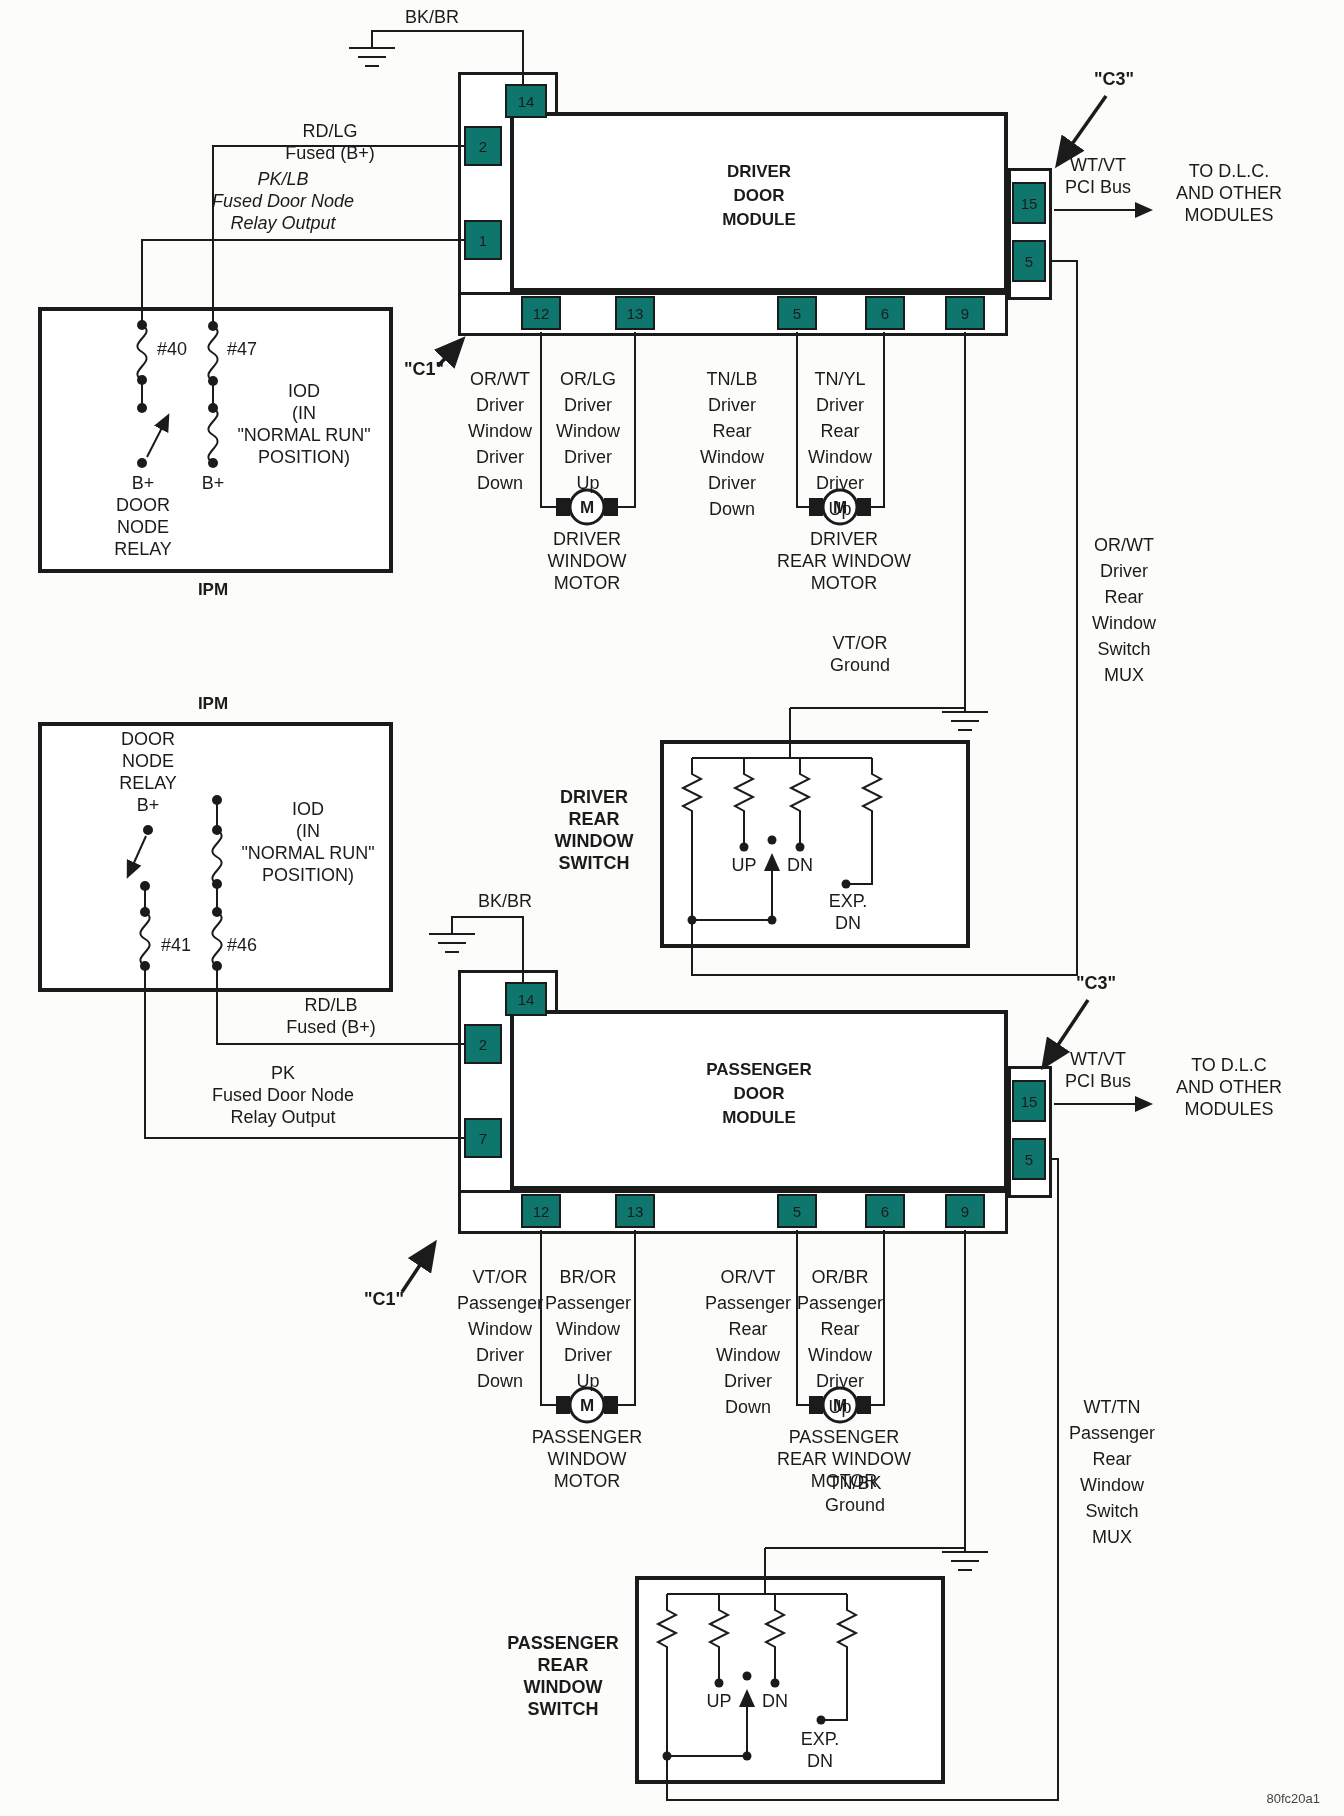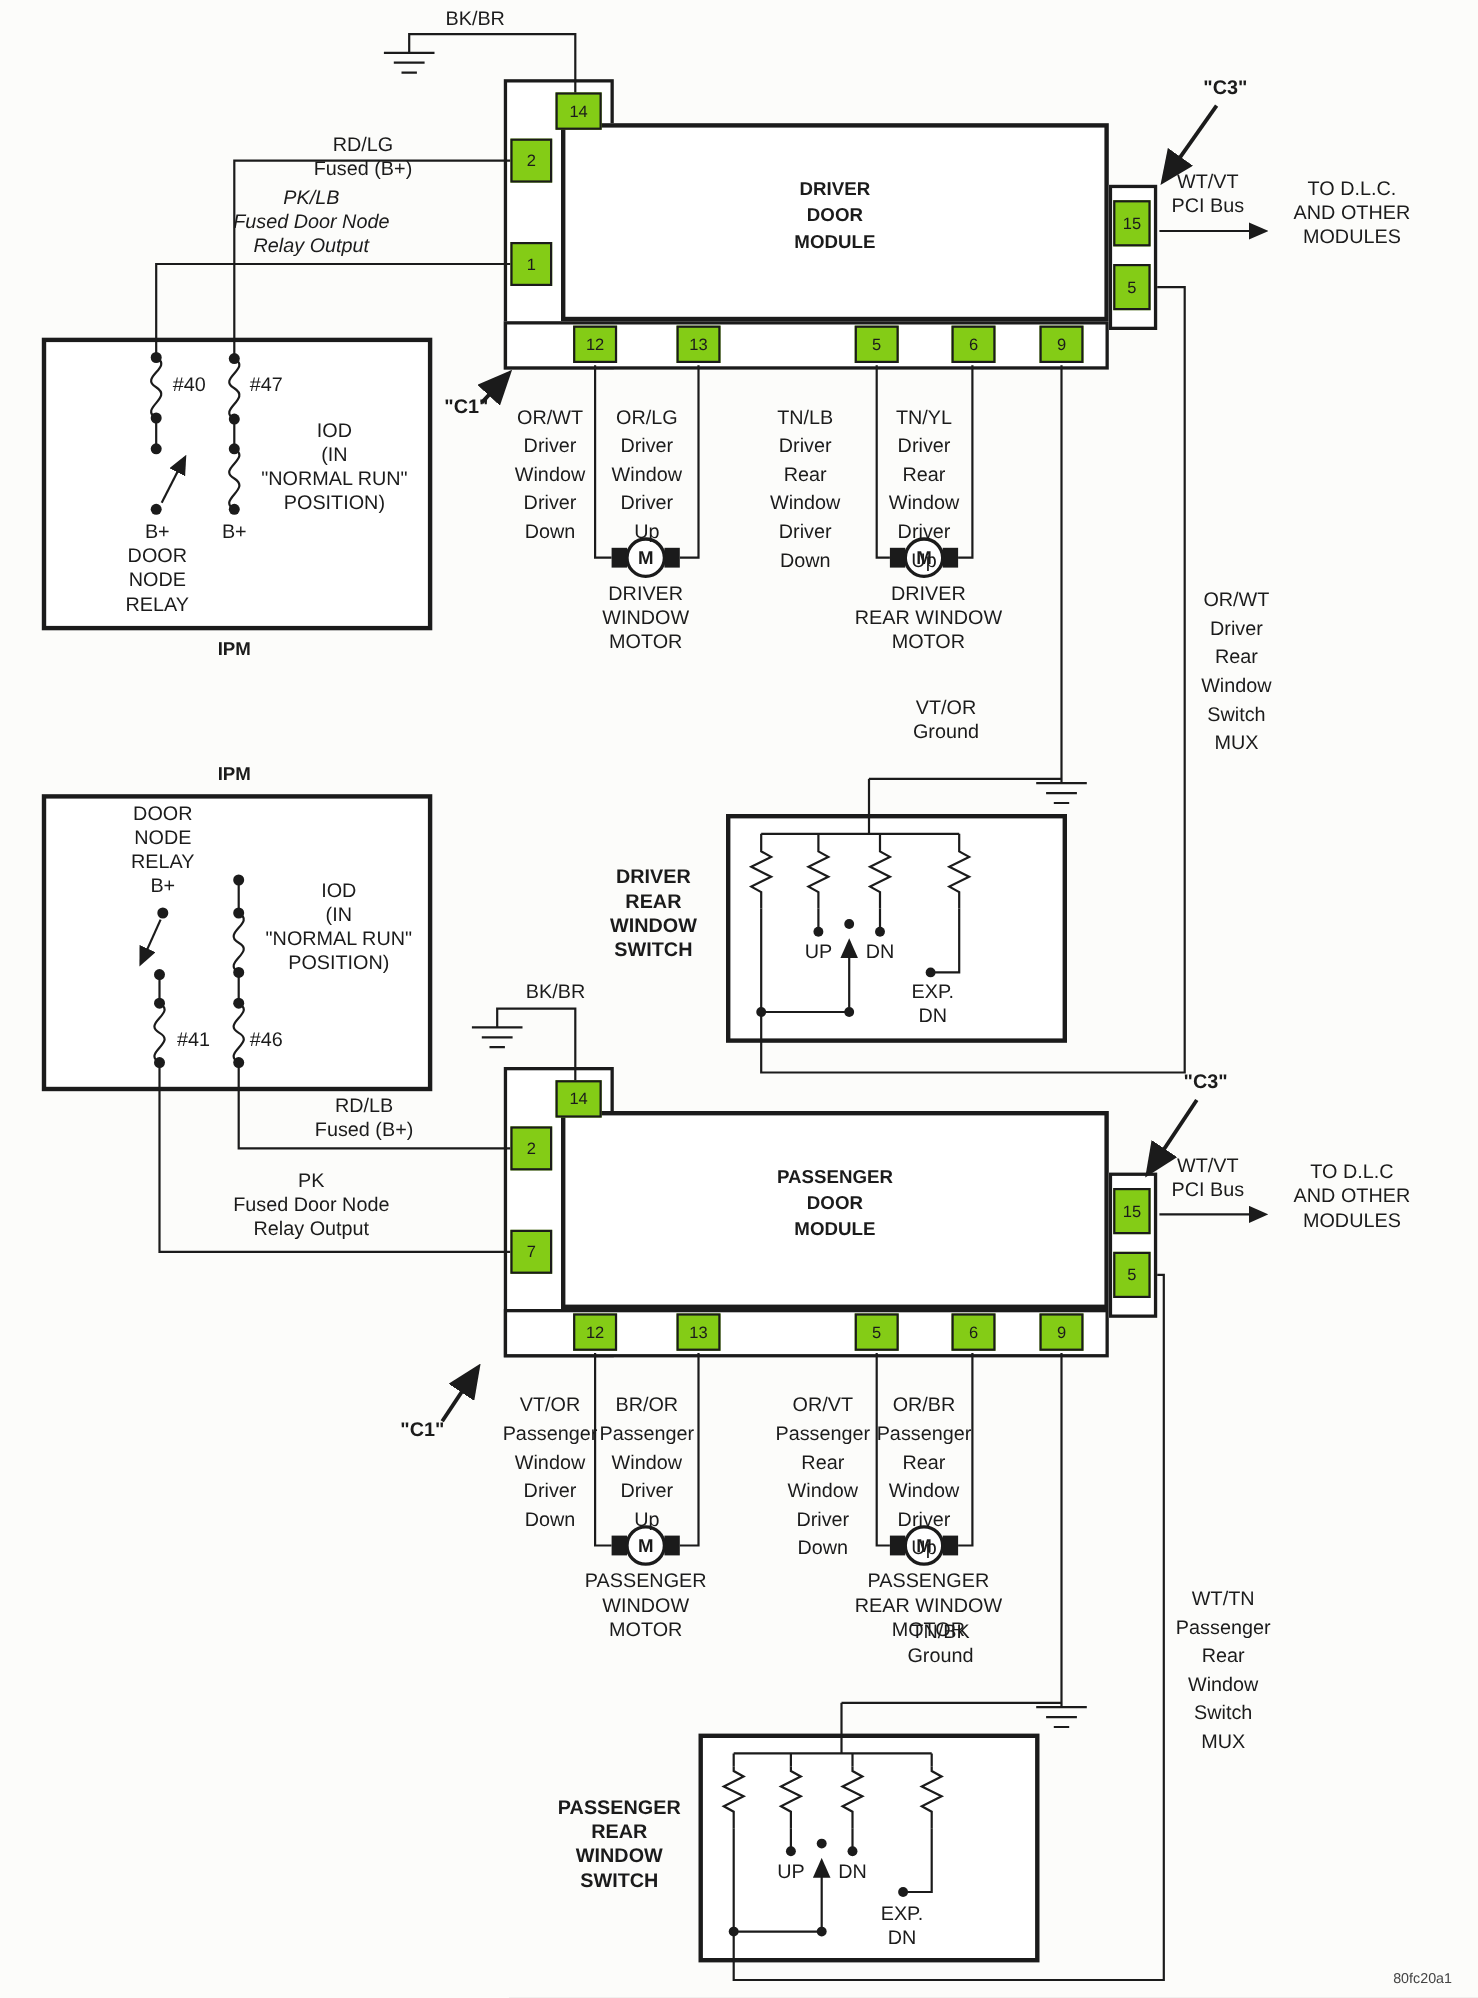--- a/index.html
+++ b/index.html
@@ -7,21 +7,21 @@
           font-family:"Liberation Sans",sans-serif;color:#1b1b1b;overflow:hidden;}
   .box{position:absolute;border:3px solid #1b1b1b;background:#fff;box-sizing:border-box;z-index:1;}
   .box.k{border-width:4px;}
   #wires{position:absolute;left:0;top:0;z-index:2;}
   #wires path,#wires line{stroke:#1b1b1b;stroke-width:2;fill:none;}
   #wires .thick{stroke-width:3.5;}
   #wires circle.dot{fill:#1b1b1b;stroke:none;}
   #wires text{font-family:"Liberation Sans",sans-serif;font-weight:700;font-size:17px;fill:#1b1b1b;stroke:none;}
   #wires rect.brush{fill:#1b1b1b;stroke:none;}
   #wires circle.mbody{fill:#fff;stroke:#1b1b1b;stroke-width:3;}
-  .pin{position:absolute;border:2px solid #1b1b1b;background:#84cc16;box-sizing:border-box;
+  .pin{position:absolute;border:2px solid #1b1b1b;background:#0f766e;box-sizing:border-box;
        display:flex;align-items:center;justify-content:center;font-size:15px;z-index:3;}
   .lbl{position:absolute;white-space:pre-line;text-align:center;font-size:18px;line-height:22px;z-index:3;}
   .w{line-height:26px;}
   .b{font-weight:700;}
   .t17{font-size:17px;line-height:24px;}
   .code{font-size:13px;color:#444;text-align:right;}
 </style>
 </head>
 <body>
 
@@ -333,21 +333,21 @@
 Driver
 Up</div>
   <div class="lbl" style="left:507px;top:1426px;width:160px;">PASSENGER
 WINDOW
 MOTOR</div>
   <div class="lbl" style="left:759px;top:1426px;width:170px;">PASSENGER
 REAR WINDOW
 MOTOR</div>
   <div class="lbl" style="left:800px;top:1472px;width:110px;">TN/BK
 Ground</div>
-  <div class="lbl w" style="left:1066px;top:1440px;width:92px;">WT/TN
+  <div class="lbl w" style="left:1066px;top:1394px;width:92px;">WT/TN
 Passenger
 Rear
 Window
 Switch
 MUX</div>
   <div class="lbl b" style="left:499px;top:1632px;width:128px;">PASSENGER
 REAR
 WINDOW
 SWITCH</div>
   <div class="lbl" style="left:695px;top:1690px;width:48px;">UP</div>

